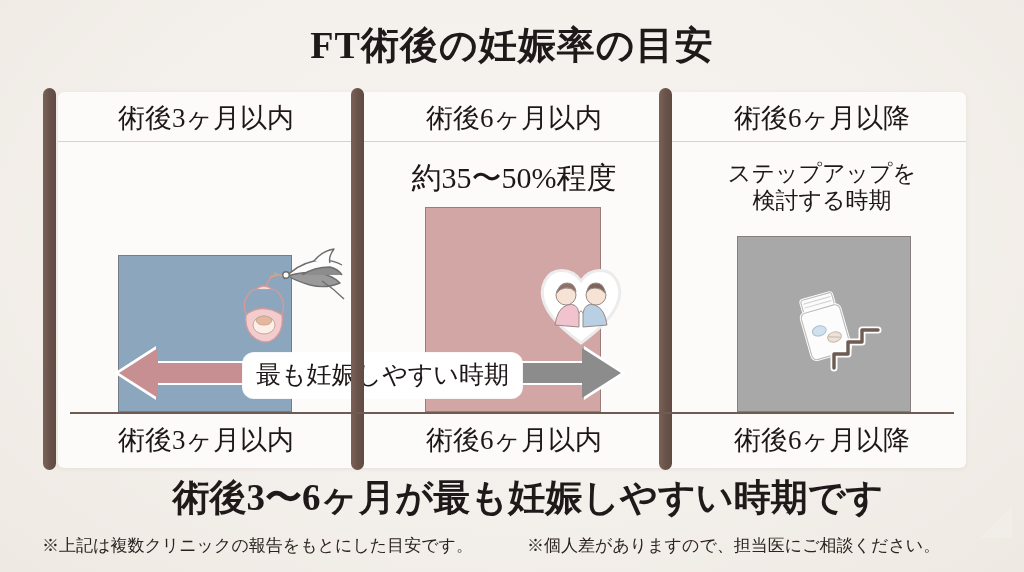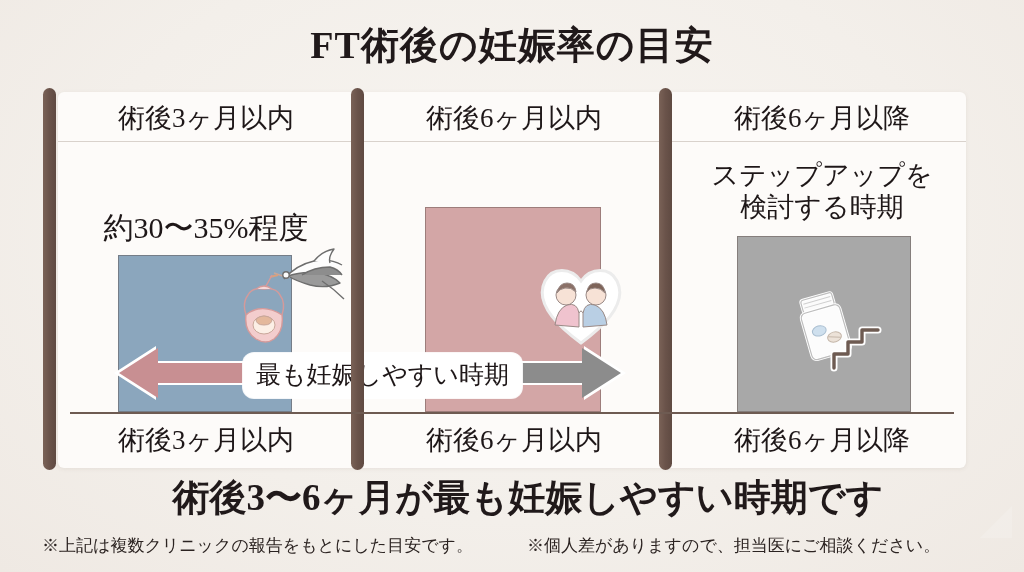--- a/index.html
+++ b/index.html
@@ -92,21 +92,21 @@
     text-align: center;
     font-size: 30px;
     color: #1e1718;
     white-space: nowrap;
     font-weight: 500;
   }
   .value-label.v1 { left: 62px;  top: 208px; width: 288px; }
   .value-label.v2 { left: 370px; top: 158px; width: 288px; }
   .value-label.v3 {
     left: 678px; top: 160px; width: 288px;
-    font-size: 27px; line-height: 1.18; white-space: normal;
+    font-size: 23px; line-height: 1.18; white-space: normal;
   }
 
   
   .bar {
     position: absolute;
     border: 1px solid rgba(90,75,70,0.45);
     box-sizing: border-box;
   }
   .bar.b1 { left: 118px; top: 255px; width: 174px; height: 157px; background: #8ba6bd; }
   .bar.b2 { left: 425px; top: 207px; width: 176px; height: 205px; background: #d3a6a6; }
@@ -260,21 +260,21 @@
   <div class="arrow-label">最も妊娠しやすい時期</div>
 
   <div class="divider d1"></div>
   <div class="divider d2"></div>
   <div class="divider d3"></div>
 
   <div class="col-head c1">術後3ヶ月以内</div>
   <div class="col-head c2">術後6ヶ月以内</div>
   <div class="col-head c3">術後6ヶ月以降</div>
 
-  <div class="value-label v1">約30〜35%程度</div>
+  <div class="value-label v2">約35〜50%程度</div>
   <div class="value-label v3">ステップアップを<br>検討する時期</div>
 
   <div class="baseline"></div>
 
   <div class="axis-label a1">術後3ヶ月以内</div>
   <div class="axis-label a2">術後6ヶ月以内</div>
   <div class="axis-label a3">術後6ヶ月以降</div>
 
   <div class="conclusion">術後3〜6ヶ月が最も妊娠しやすい時期です</div>
 

